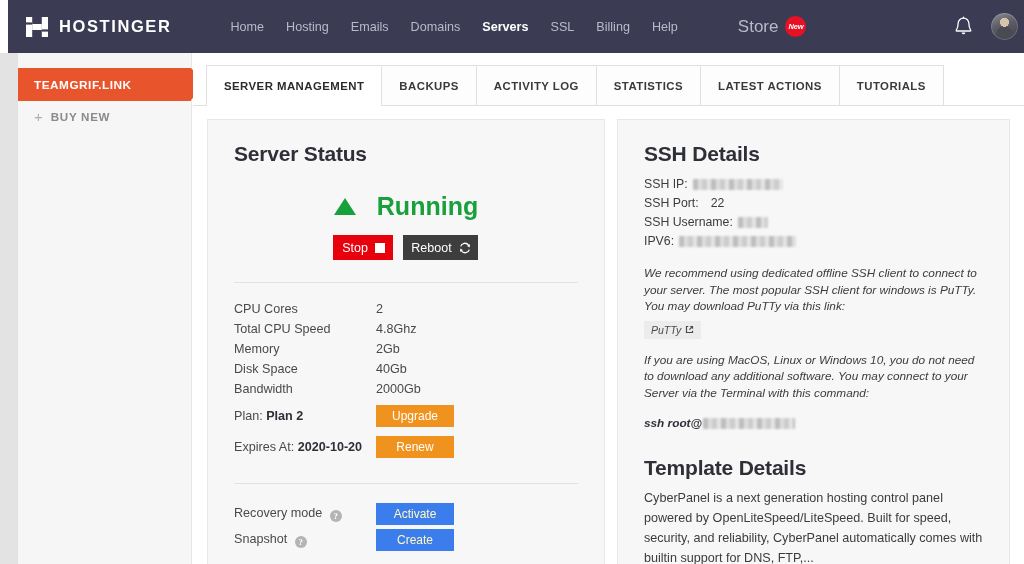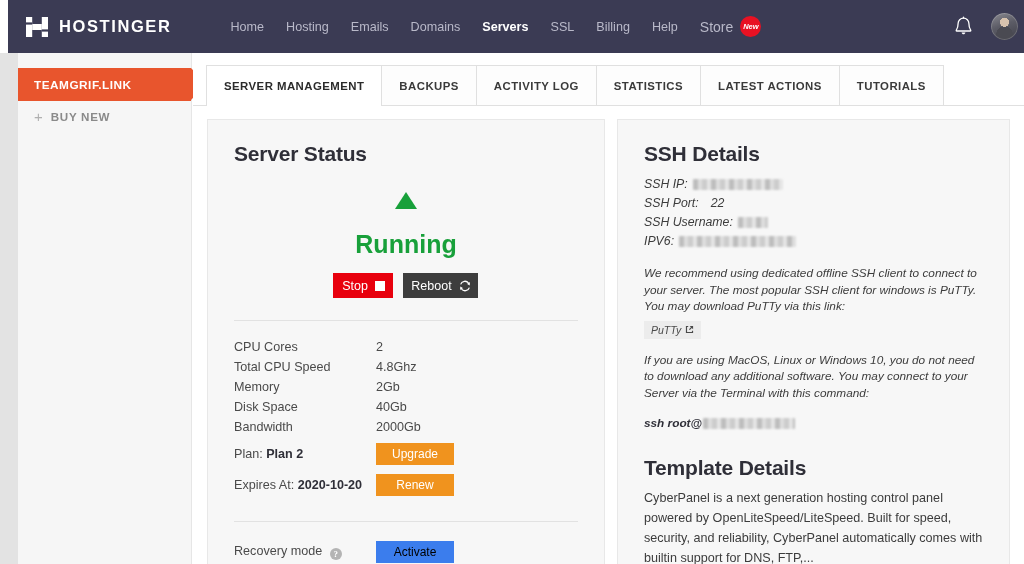--- a/index.html
+++ b/index.html
@@ -29,21 +29,21 @@
     color: #ffffff; font-size: 16.5px; font-weight: bold;
     letter-spacing: 1.6px;
   }
   .nav { display: flex; align-items: center; margin-left: 48px; gap: 0; }
   .nav-item {
     color: #b9b9c9; font-size: 12.6px; padding: 0 11px;
     cursor: pointer; white-space: nowrap;
   }
   .nav-item.active { color: #ffffff; font-weight: bold; }
   .nav-store { display: flex; align-items: center; padding: 0 11px; cursor: pointer; }
-  .nav-store .lbl { color: #b9b9c9; font-size: 14px; }
+  .nav-store .lbl { color: #b9b9c9; font-size: 17px; margin-left: 38px; }
   .badge-new {
     margin-left: 7px; width: 21px; height: 21px; border-radius: 50%;
     background: #e81123; color: #fff; font-size: 7.5px; font-style: italic;
     font-weight: bold; display: flex; align-items: center; justify-content: center;
     letter-spacing: -0.1px;
   }
   .topbar-right {
     position: absolute; right: 14px; top: 0; height: 53px;
     display: flex; align-items: center; gap: 18px;
   }
@@ -131,21 +131,21 @@
   .panel-left { width: 400px; height: 460px; }
   .panel-right { width: 395px; height: 460px; }
   .panel-title {
     font-size: 21px; font-weight: bold; color: #2f2f38;
     margin: 0 0 6px 0; letter-spacing: -0.2px;
   }
 
   
   .status-row {
     display: flex; align-items: center; justify-content: center;
-    gap: 21px; margin-top: 26px; flex-direction: column;
+    gap: 21px; margin-top: 26px;
   }
   .tri-up {
     width: 0; height: 0;
     border-left: 11px solid transparent;
     border-right: 11px solid transparent;
     border-bottom: 17px solid #18a03a;
   }
   .status-text { font-size: 25px; font-weight: bold; color: #18a03a; }
   .action-row {
     display: flex; justify-content: center; gap: 10px; margin-top: 14px;
@@ -189,28 +189,28 @@
   .toggle-table td { font-size: 12.6px; color: #4a4a4a; padding: 2px 0; }
   .toggle-table td.k { width: 142px; }
   .help-icon {
     display: inline-flex; align-items: center; justify-content: center;
     width: 12px; height: 12px; border-radius: 50%;
     background: #b4b4b4; color: #ffffff; font-size: 9px; font-weight: bold;
     margin-left: 4px; vertical-align: -2px; cursor: pointer;
     font-family: "Liberation Serif", serif;
   }
   .btn-blue {
-    background: #3b7ded; color: #000000; font-size: 12px;
+    background: #3b7ded; color: #fef9c3; font-size: 12px;
     width: 78px; height: 22px; border: none; cursor: pointer;
     font-family: inherit; display: inline-flex;
     align-items: center; justify-content: center;
   }
 
   
-  .ssh-list { margin-top: 9px; font-style: italic; }
+  .ssh-list { margin-top: 9px; }
   .ssh-line {
     font-size: 12.3px; color: #3c3c3c; line-height: 19px;
     display: flex; align-items: center;
   }
   .redacted {
     display: inline-block; height: 11px; margin-left: 5px;
     border-radius: 1px;
     background:
       repeating-linear-gradient(90deg,
         #b9b9b9 0px, #b9b9b9 5px,

